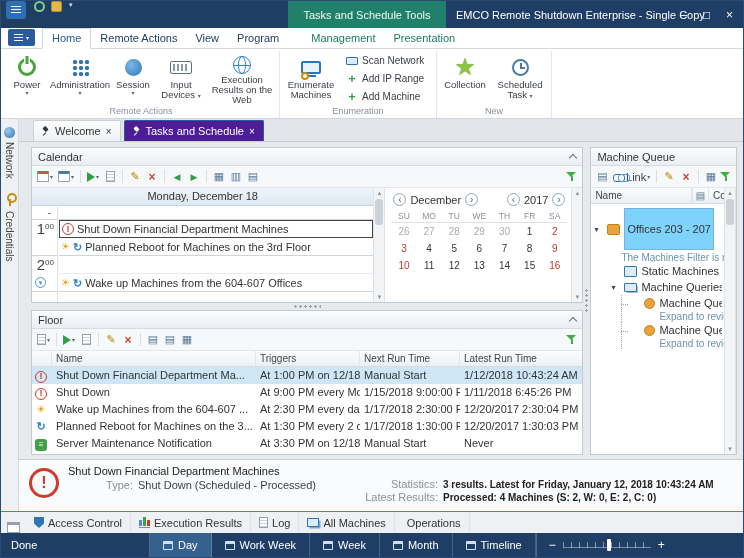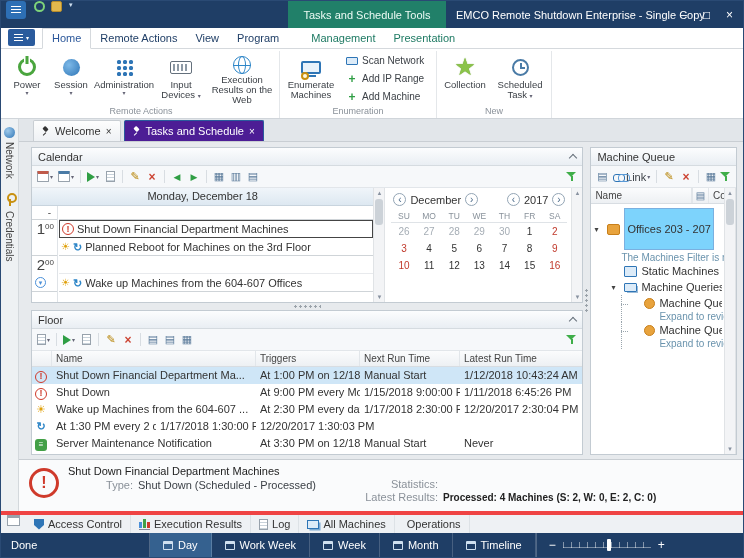--- a/index.html
+++ b/index.html
@@ -209,21 +209,21 @@
 .det-main{flex:1;min-width:0}
 .det-title{color:#222;line-height:13px;margin-bottom:1px;white-space:nowrap;overflow:hidden}
 .det-row{display:flex;line-height:13px;white-space:nowrap;overflow:hidden}
 .det-lab{flex:0 0 70px;text-align:right;color:#8a9199;padding-right:5px}
 .det-val{color:#3a3f45}
 .det-right{flex:0 0 368px;padding-top:13px;min-width:0}
 .det-right .det-lab{flex:0 0 78px}
 .det-right .det-val{font-weight:bold;color:#222;font-size:10px;line-height:13px}
 
 
-.bottomtabs{flex:0 0 22px;background:#eef1f4;border-top:4px solid #ef4444;display:flex;align-items:flex-start;padding:0 4px}
+.bottomtabs{flex:0 0 22px;background:#eef1f4;border-top:1px solid #ef4444;display:flex;align-items:flex-end;padding:0 4px}
 .bt-lead{width:13px;height:11px;border:1px solid #98a2ac;background:#fff;margin:0 6px 0 2px;border-top:3px solid #98a2ac}
 .btab{display:flex;align-items:center;gap:4px;padding:0 8px;height:100%;color:#333;border-right:1px solid #dde2e6}
 .bt-ic{display:inline-block}
 .bt-shield{width:10px;height:11px;background:#2e75b6;clip-path:polygon(0 0,100% 0,100% 60%,50% 100%,0 60%)}
 .bt-chart{width:11px;height:11px;position:relative;border-bottom:1px solid #889}
 .bt-chart::before{content:'';position:absolute;bottom:1px;left:0;width:3px;height:6px;background:#4a90d9;box-shadow:8px 0 #cf3a2b}
 .bt-chart::after{content:'';position:absolute;bottom:1px;left:4px;width:3px;height:9px;background:#43a047}
 .bt-log{width:9px;height:11px;border:1px solid #98a2ac;background:linear-gradient(#fff 0 2px,#c8d2da 2px 3px,#fff 3px 5px,#c8d2da 5px 6px,#fff 6px 8px,#c8d2da 8px 9px,#fff 0)}
 .bt-machines{width:12px;height:9px;border:1.5px solid #2e75b6;background:#dcebf8;box-shadow:2px 2px 0 -0.5px #7aa8d0}
 .bt-gear{color:#667;font-size:11px;line-height:11px}
@@ -282,32 +282,32 @@
   <div class="ribbon">
     <div class="rgroup">
       <div class="rg-items">
         <div class="bigbtn" style="width:44px">
           <span class="bb-icon">
               <span class="ic-power"></span>
             </span>
           <span class="bb-label">Power</span>
           <span class="bb-caret">▾</span>
         </div>
+        <div class="bigbtn" style="width:62px">
+          <span class="bb-icon">
+              <span class="ic-dots"></span>
+            </span>
+          <span class="bb-label">Administration</span>
+          <span class="bb-caret">▾</span>
+        </div>
         <div class="bigbtn" style="width:44px">
           <span class="bb-icon">
               <span class="ic-session"></span>
             </span>
           <span class="bb-label">Session</span>
-          <span class="bb-caret">▾</span>
-        </div>
-        <div class="bigbtn" style="width:62px">
-          <span class="bb-icon">
-              <span class="ic-dots"></span>
-            </span>
-          <span class="bb-label">Administration</span>
           <span class="bb-caret">▾</span>
         </div>
         <div class="bigbtn" style="width:52px">
           <span class="bb-icon">
               <span class="ic-keyboard"></span>
             </span>
           <span class="bb-label"><span>Input Devices</span> <span class="bb-caret">▾</span></span>
         </div>
         <div class="bigbtn" style="width:70px">
           <span class="bb-icon">
@@ -594,20 +594,21 @@
                 </div>
                 <div class="trow">
                   <span class="tc tc-icon"><span class="ticon ticon-wake"></span></span>
                   <span class="tc tc-name">Wake up Machines from the 604-607 ...</span>
                   <span class="tc tc-trig">At 2:30 PM every day</span>
                   <span class="tc tc-next">1/17/2018 2:30:00 PM</span>
                   <span class="tc tc-latest">12/20/2017 2:30:04 PM</span>
                 </div>
                 <div class="trow">
                   <span class="tc tc-icon"><span class="ticon ticon-reboot"></span></span>
+                  <span class="tc tc-name">Planned Reboot for Machines on the 3...</span>
                   <span class="tc tc-trig">At 1:30 PM every 2 days</span>
                   <span class="tc tc-next">1/17/2018 1:30:00 PM</span>
                   <span class="tc tc-latest">12/20/2017 1:30:03 PM</span>
                 </div>
                 <div class="trow">
                   <span class="tc tc-icon"><span class="ticon ticon-notify"></span></span>
                   <span class="tc tc-name">Server Maintenance Notification</span>
                   <span class="tc tc-trig">At 3:30 PM on 12/18/...</span>
                   <span class="tc tc-next">Manual Start</span>
                   <span class="tc tc-latest">Never</span>
@@ -710,20 +711,21 @@
         <div class="det-main">
           <div class="det-title">Shut Down Financial Department Machines</div>
           <div class="det-row">
               <span class="det-lab">Type:</span>
               <span class="det-val">Shut Down (Scheduled - Processed)</span>
             </div>
         </div>
         <div class="det-right">
           <div class="det-row">
               <span class="det-lab">Statistics:</span>
+              <span class="det-val">3 results. Latest for Friday, January 12, 2018 10:43:24 AM</span>
             </div>
           <div class="det-row">
               <span class="det-lab">Latest Results:</span>
               <span class="det-val">Processed: 4 Machines (S: 2, W: 0, E: 2, C: 0)</span>
             </div>
         </div>
       </div>
     </div>
   </div>
 

